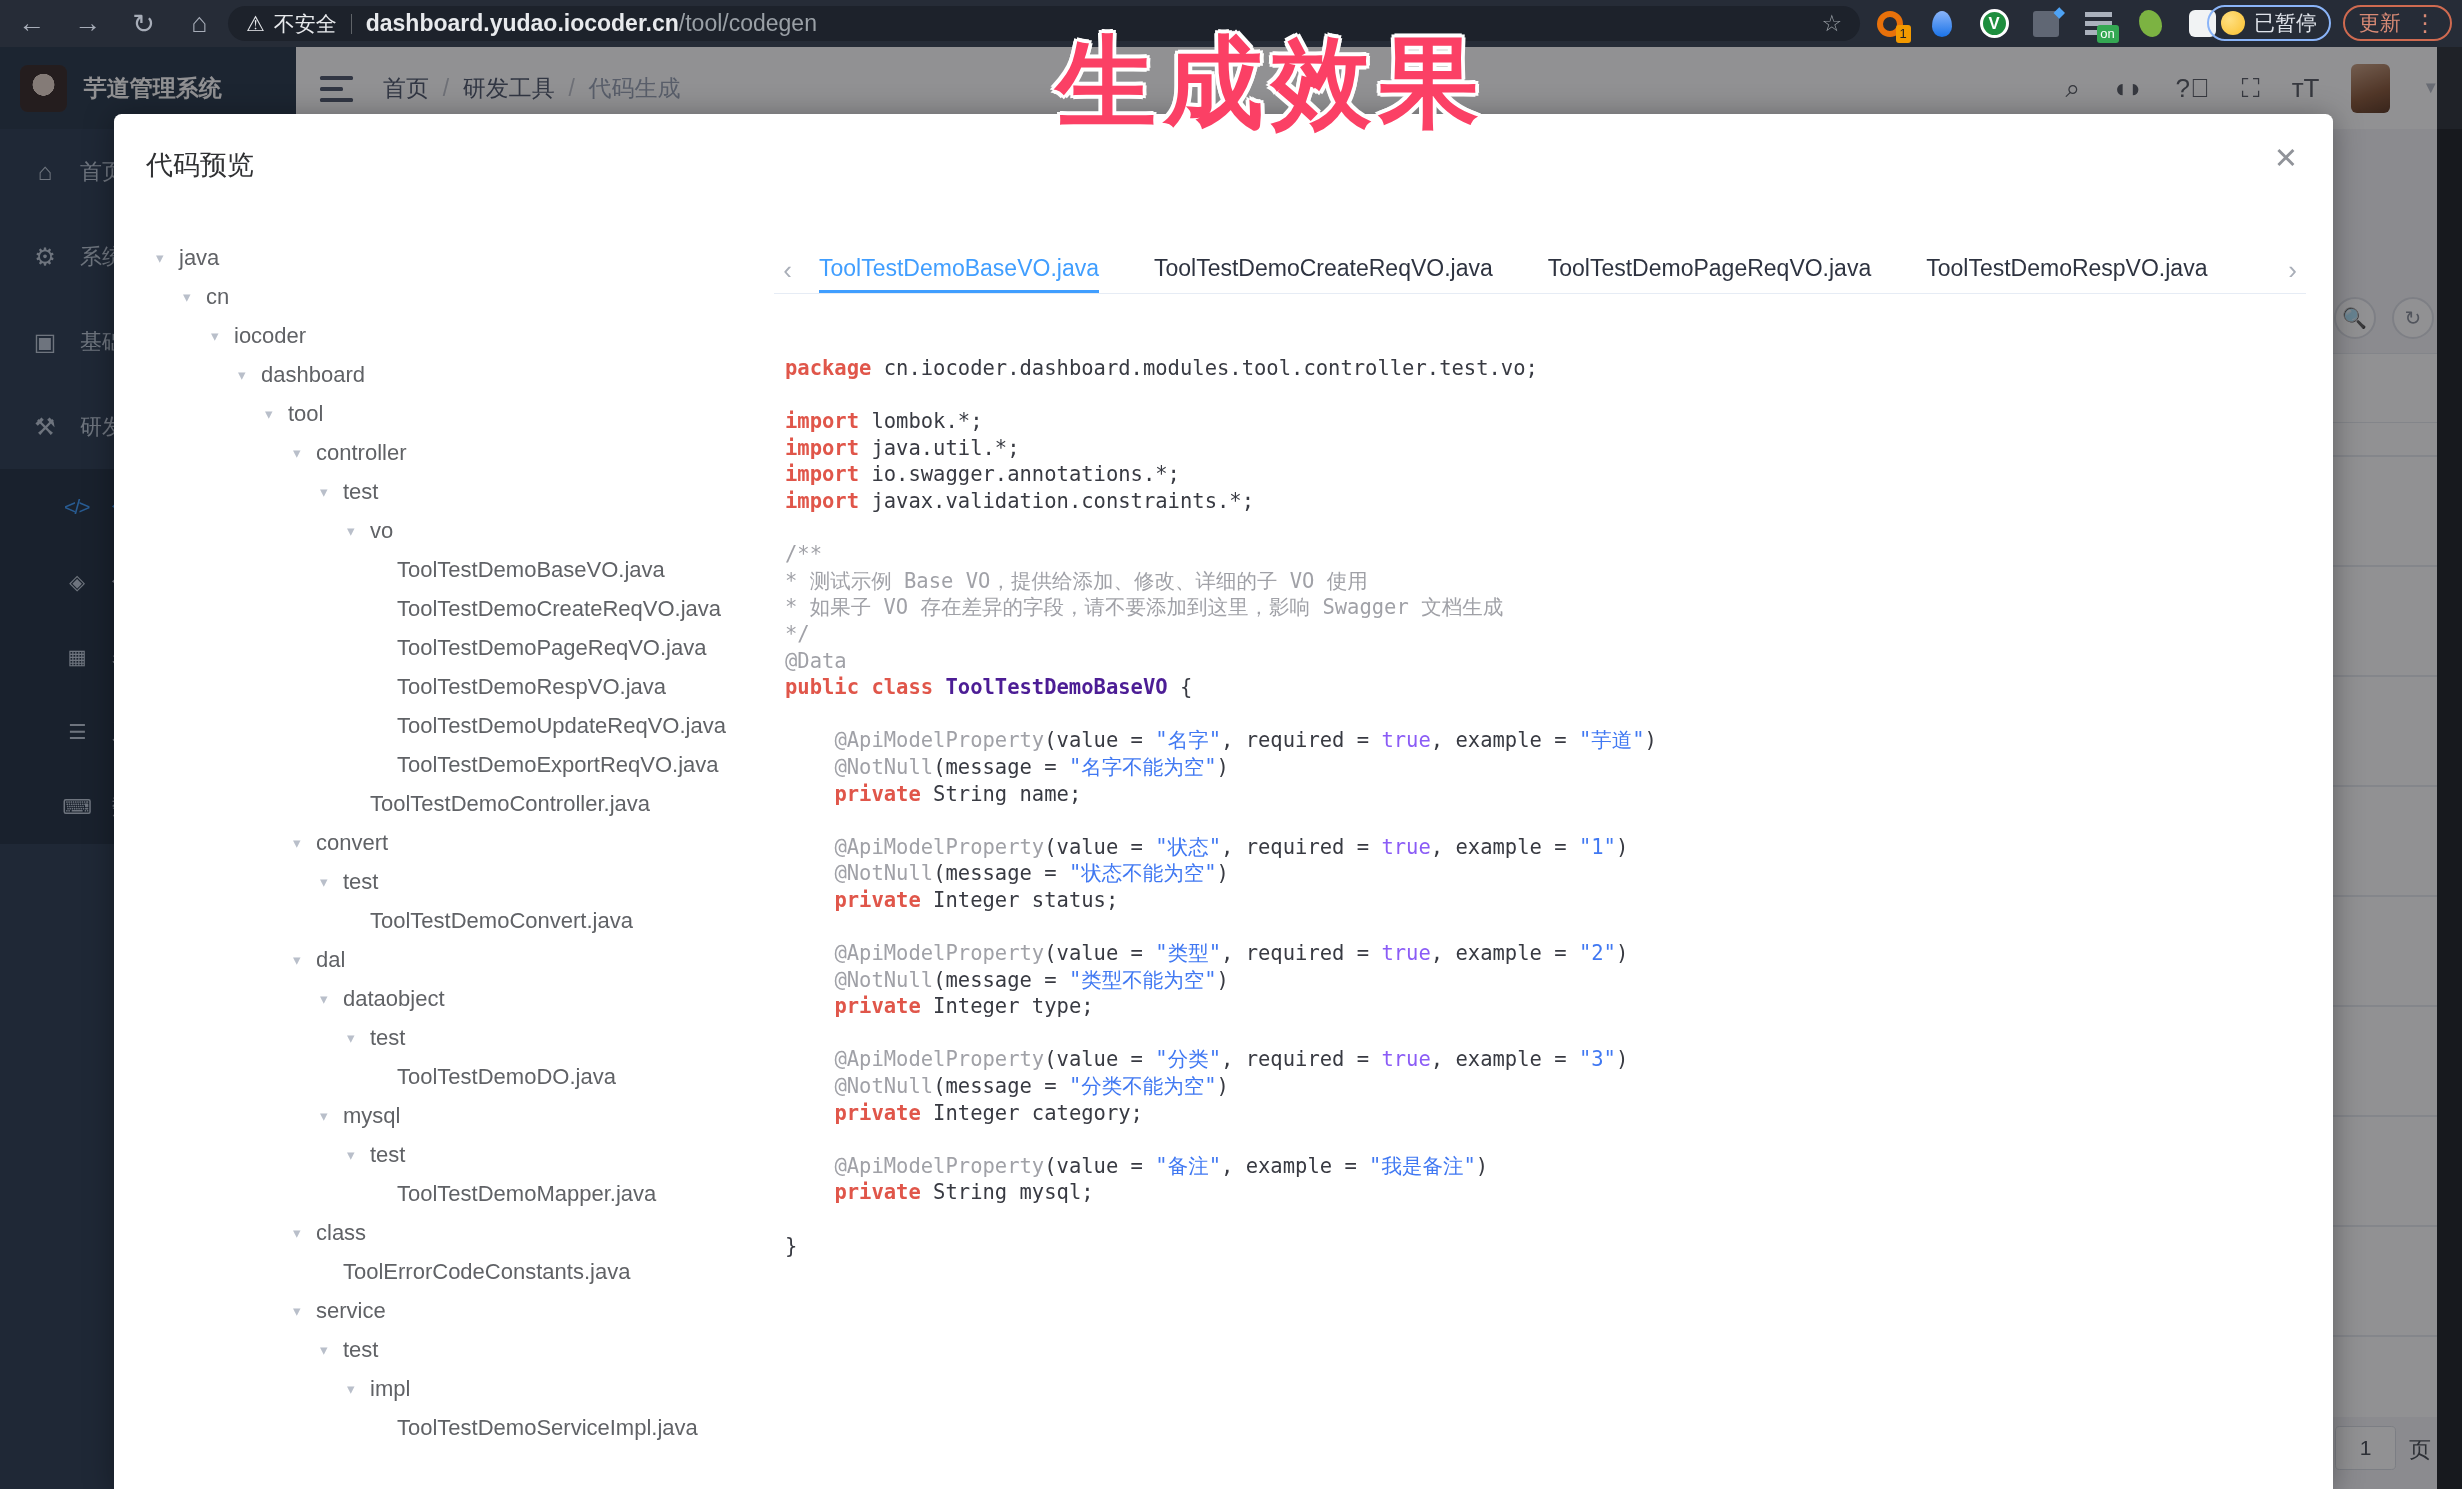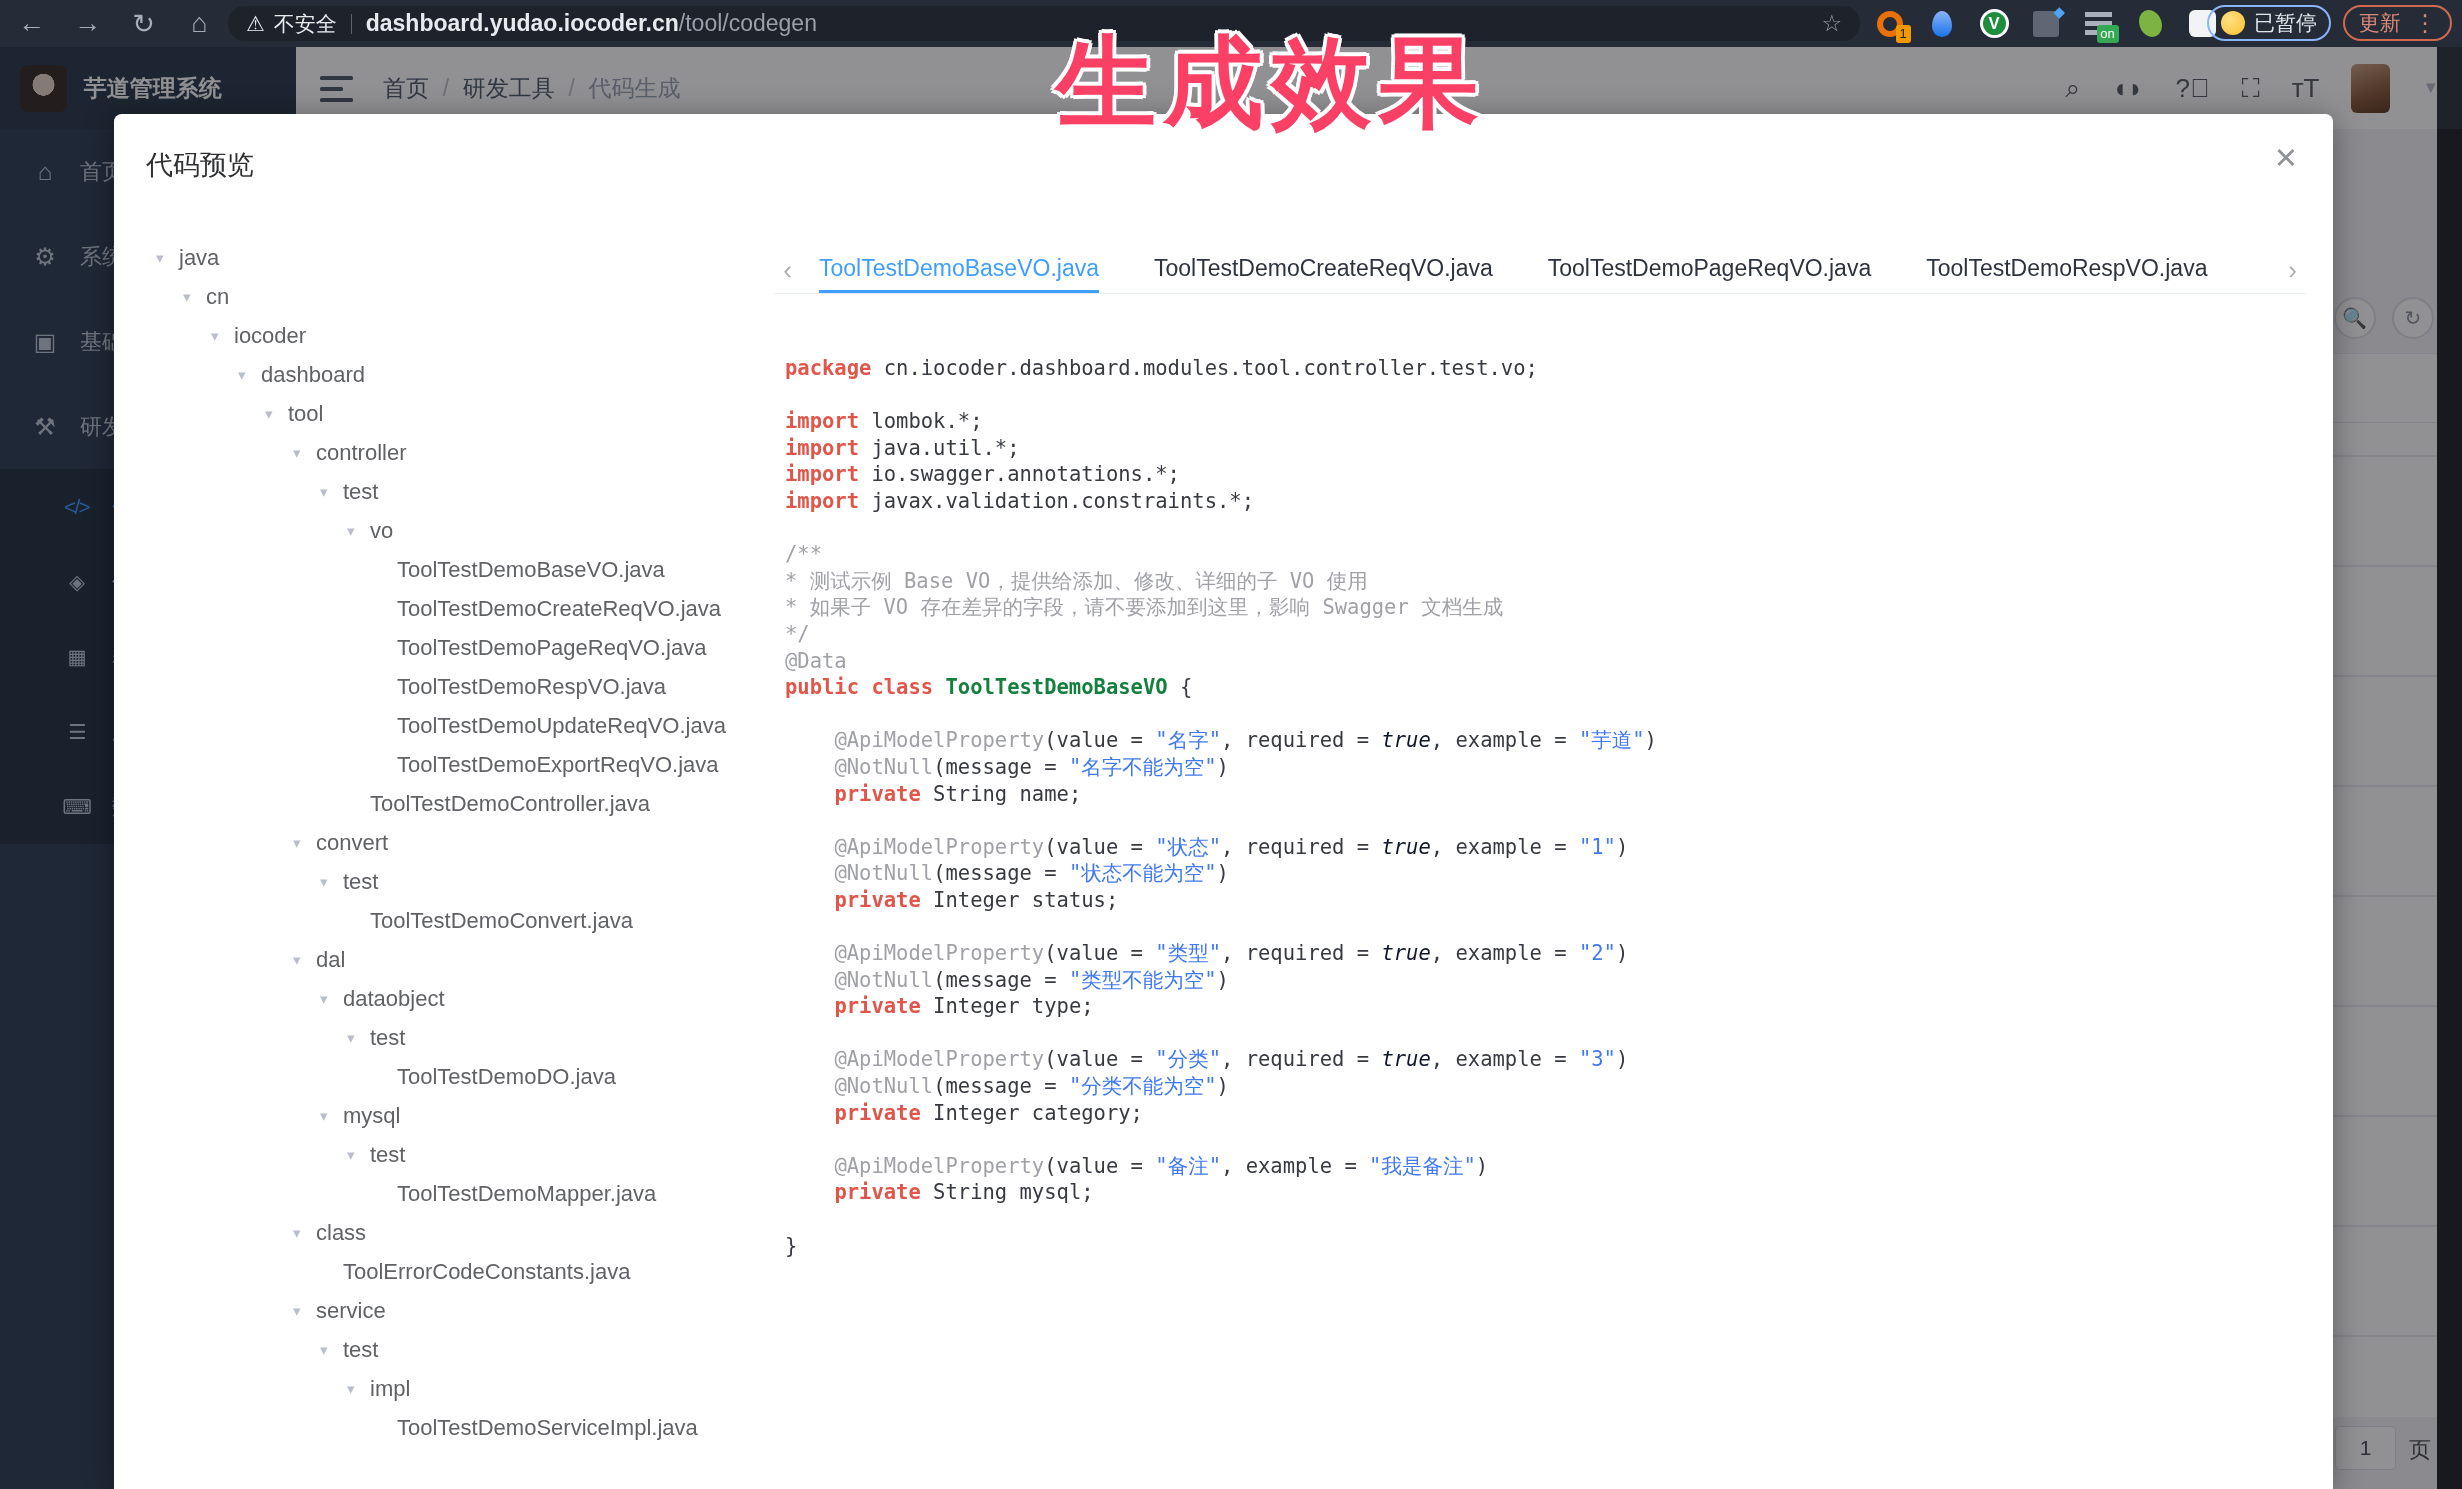--- a/index.html
+++ b/index.html
@@ -86,25 +86,25 @@
 
   .m-tabs { position:absolute; left:660px; top:133px; right:27px; height:47px; display:flex; align-items:center; border-bottom:1.5px solid #e6ecf5; }
   .chev { font-size:26px; color:#a9aeb8; width:27px; flex:none; text-align:center; }
   .tabs-wrap { flex:1; height:100%; display:flex; gap:55px; margin:0 18px; overflow:hidden; }
   .tab { height:100%; display:flex; align-items:center; font-size:23px; color:#2e3340; white-space:nowrap; border-bottom:3px solid transparent; margin-bottom:-1.5px; }
   .tab.active { color:#409EFF; border-bottom-color:#409EFF; }
 
   .m-code { position:absolute; left:671px; top:241px; right:23px; bottom:7.6px; overflow:hidden; }
   .m-code pre { font-family:"DejaVu Sans Mono",monospace; font-size:20.5px; line-height:26.6px; color:#383a42; white-space:pre; }
   .tk-kw { color:#e0564a; font-weight:bold; }
-  .tk-kw2 { color:#0f172a;font-style:italic; }
+  .tk-kw2 { color:#8b5cf6; }
   .tk-str { color:#4078f2; }
   .tk-ann { color:#a0a1a7; }
   .tk-cmt { color:#a0a1a7; }
-  .tk-cls { color:#15803d; font-weight:bold; }
+  .tk-cls { color:#4c1d95; font-weight:bold; }
   .tk-pl { color:#383a42; }
 
   
   #annotation { position:absolute; left:1056px; top:16.7px; z-index:40; font-size:100px; font-weight:900; letter-spacing:7.6px; color:#fb4065;
     text-shadow:-3.8px 0 0 #fff,3.8px 0 0 #fff,0 -3.8px 0 #fff,0 3.8px 0 #fff,-3px -3px 0 #fff,3px -3px 0 #fff,-3px 3px 0 #fff,3px 3px 0 #fff; }
 </style>
 </head>
 <body>
 
 <div id="stage">

